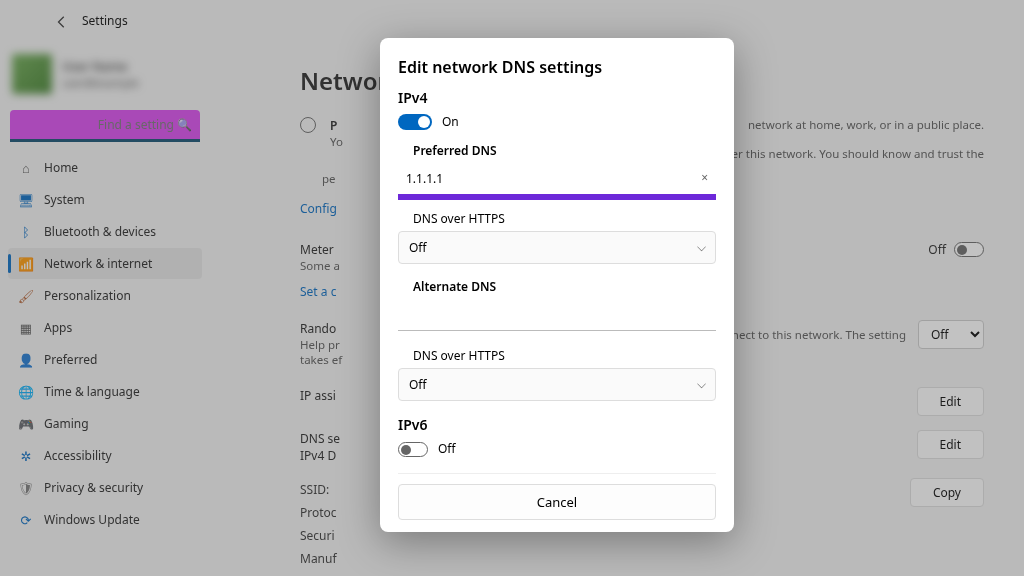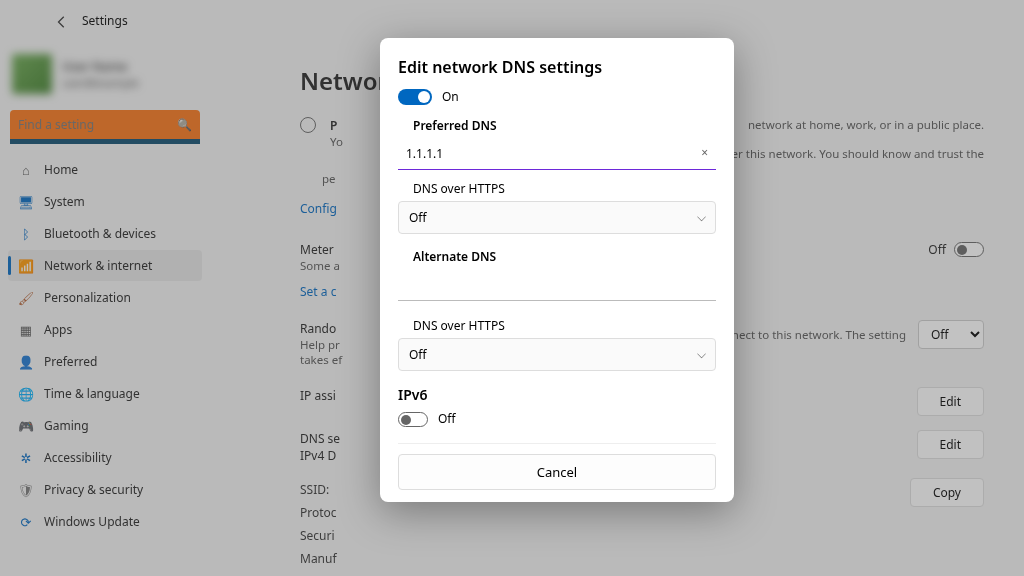--- a/index.html
+++ b/index.html
@@ -5,21 +5,21 @@
   * { box-sizing: border-box; margin: 0; padding: 0; font-family: "Segoe UI", system-ui, sans-serif; }
   body { width: 1024px; height: 576px; overflow: hidden; background: #f3f3f3; position: relative; }
   .overlay { position: absolute; inset: 0; background: rgba(80,80,80,0.35); z-index: 5; pointer-events: none; }
   .header { display: flex; align-items: flex-start; padding: 12px 12px; font-size: 12px; margin-left: 40px; }
   .back-btn { width: 20px; height: 20px; display:flex; align-items:center; justify-content:center; margin-right: 10px; cursor:pointer;}
   .sidebar { width: 210px; padding: 6px 8px 0 8px; float:left; }
   .profile { display:flex; align-items:center; gap:10px; padding: 4px 4px 10px 4px; filter: blur(4px); }
   .avatar { width: 40px; height: 40px; background: linear-gradient(135deg,#6aa84f,#3e7e2a); border-radius:2px;}
   .profile-text { font-size:12px; color:#444;}
   .search-wrap { position:relative; margin: 6px 2px 10px 2px;}
-  .search-input { width:100%; padding:6px 26px 6px 8px; font-size:12px; border:none; border-bottom:5px solid #0c4a6e; background:#f97316; border-radius:4px 4px 0 0;}
+  .search-input { width:100%; padding:6px 26px 6px 8px; font-size:12px; border:none; border-bottom:3px solid #0c4a6e; background:#d946ef; border-radius:4px 4px 0 0;text-align:right;}
   .search-icon-pos { position:absolute; right:8px; top:6px; color:#555; font-size:12px;}
   .nav-item { display:flex; align-items:center; gap:10px; padding:7px 10px; font-size:12px; color:#222; border-radius:4px; cursor:pointer; margin:1px 0;}
   .nav-item.active { background:#e5e5e5; position:relative;}
   .nav-item.active::before{content:""; position:absolute; left:0; top:6px; bottom:6px; width:3px; background:#0067c0; border-radius:2px;}
   .nav-icon { width:16px; height:16px; display:flex; align-items:center; justify-content:center; font-size:13px;}
   .main { margin-left: 300px; padding: 20px 20px 0 0; color:#222;}
   .page-title { font-size: 24px; font-weight:600; margin-bottom: 10px;}
   .small { font-size: 11.5px; color:#555;}
   .section-row { display:flex; align-items:flex-start; justify-content:space-between; padding: 10px 20px 10px 0; font-size:12px;}
   .link { color:#0067c0; cursor:pointer; font-size:12px;}
@@ -34,21 +34,21 @@
   
   .dialog { position:absolute; z-index:10; top:38px; left:380px; width:354px; background:#fff; border-radius:8px; box-shadow:0 10px 40px rgba(0,0,0,0.35); padding: 18px 18px 12px 18px; }
   .dlg-title { font-size:16px; font-weight:600; margin-bottom:10px;}
   .dlg-select { width:100%; font-size:12px; padding:7px 10px; border:1px solid #ddd; border-radius:4px; background:#fafafa; appearance:none; position:relative;}
   .dlg-select-wrap{position:relative; margin-bottom:14px;}
   .dlg-select-wrap::after{content:"⌵"; position:absolute; right:10px; top:7px; font-size:12px; color:#555; pointer-events:none;}
   .dlg-h { font-size:14px; font-weight:600; margin:6px 0 6px 0;}
   .dlg-row { display:flex; align-items:flex-end; gap:10px; font-size:12px; margin-bottom:12px;}
   .dlg-label { font-size:12px; font-weight:600; margin:6px 0 4px 15px;}
   .dlg-input-wrap{position:relative;}
-  .dlg-input { width:100%; font-size:12px; padding:7px 26px 7px 8px; border:none; border-bottom:1px solid #6d28d9; background:#fff;}
+  .dlg-input { width:100%; font-size:12px; padding:7px 26px 7px 8px; border:none; border-bottom:6px solid #6d28d9; background:#fff;}
   .dlg-input-plain { width:100%; font-size:12px; padding:7px 8px; border:none; border-bottom:1px solid #bbb; background:#fff;}
   .clear-x{position:absolute; right:8px; top:6px; font-size:12px; color:#666; cursor:pointer;}
   .dlg-footer{ display:flex; gap:10px; margin-top:16px; padding-top:10px; border-top:1px solid #eee;}
   .dlg-btn{ flex:1; font-size:13px; padding:8px 0; background:#fdfdfd; border:1px solid #ddd; border-radius:4px; cursor:pointer;}
   .radio-circle{width:16px;height:16px;border:1px solid #666;border-radius:50%;margin-right:10px;}
 </style>
 </head>
 <body>
 
 <div class="overlay"></div>
@@ -205,20 +205,21 @@
           <div></div>
         </div>
       </div>
     <button class="btn-outline" style="align-self:flex-start;">Copy</button>
   </div>
 </div>
 
 <div class="dialog">
   <div class="dlg-title">Edit network DNS settings</div>
 
+  <div class="dlg-h">IPv4</div>
   <div class="dlg-row">
     <div class="toggle-on"></div>
     <span>On</span>
   </div>
 
   <div class="dlg-label">Preferred DNS</div>
   <div class="dlg-input-wrap" style="margin-bottom:10px;">
     <input class="dlg-input" value="1.1.1.1" style="">
     <span class="clear-x">×</span>
   </div>

